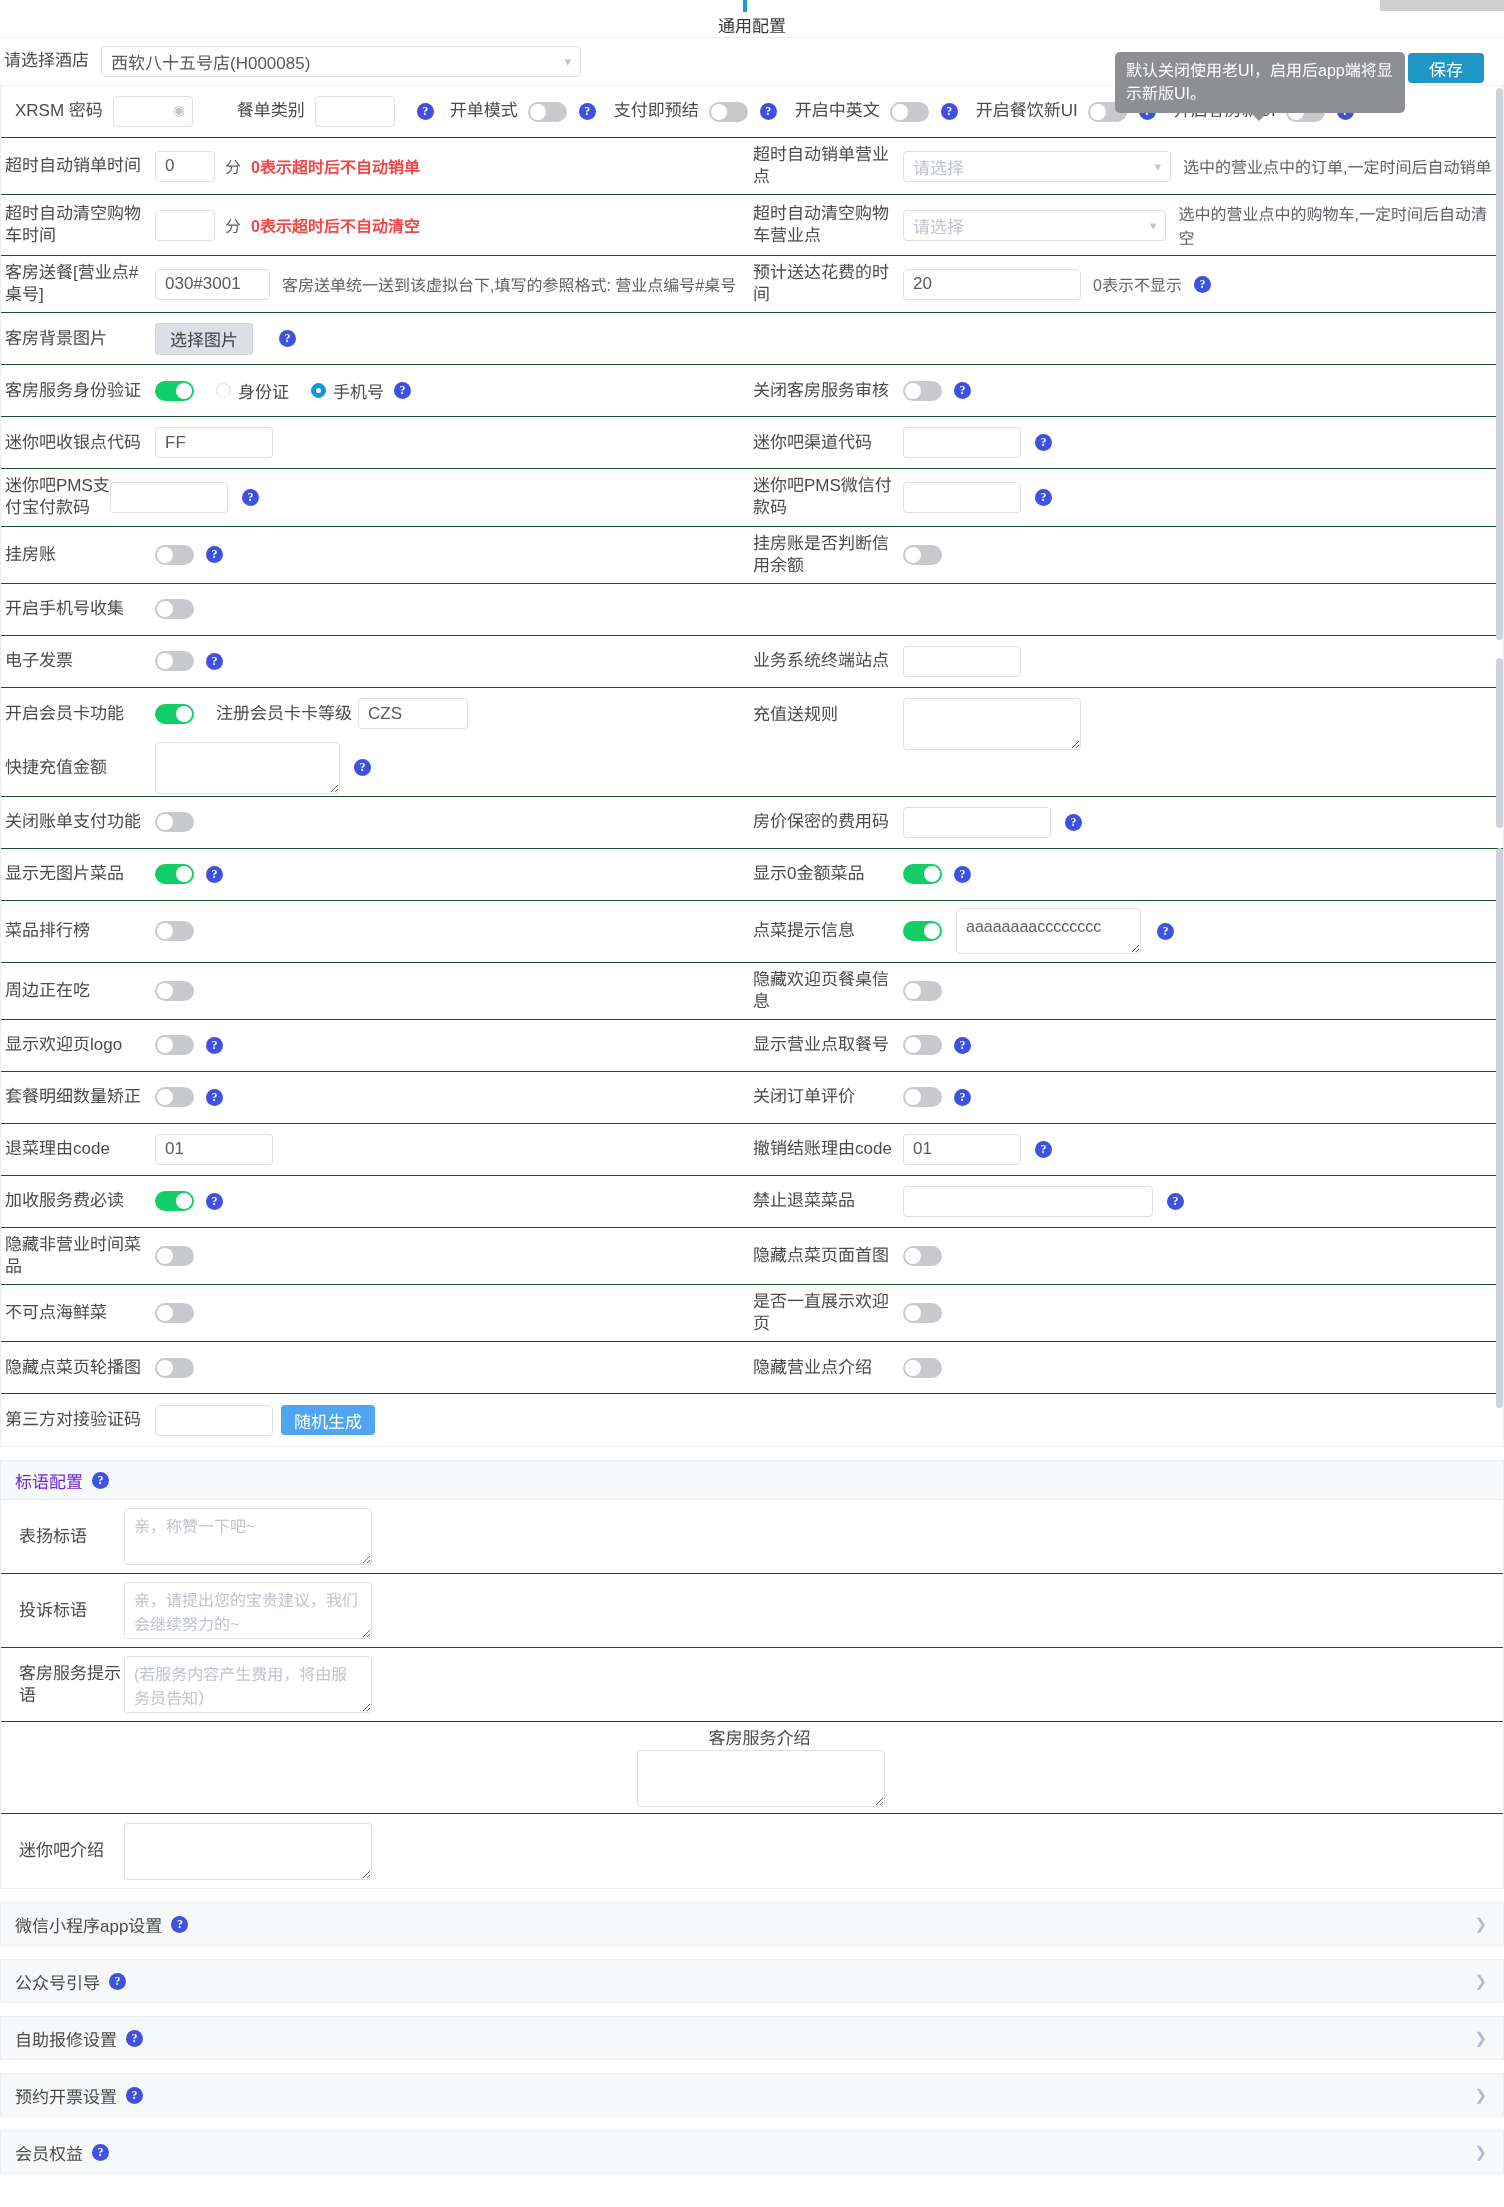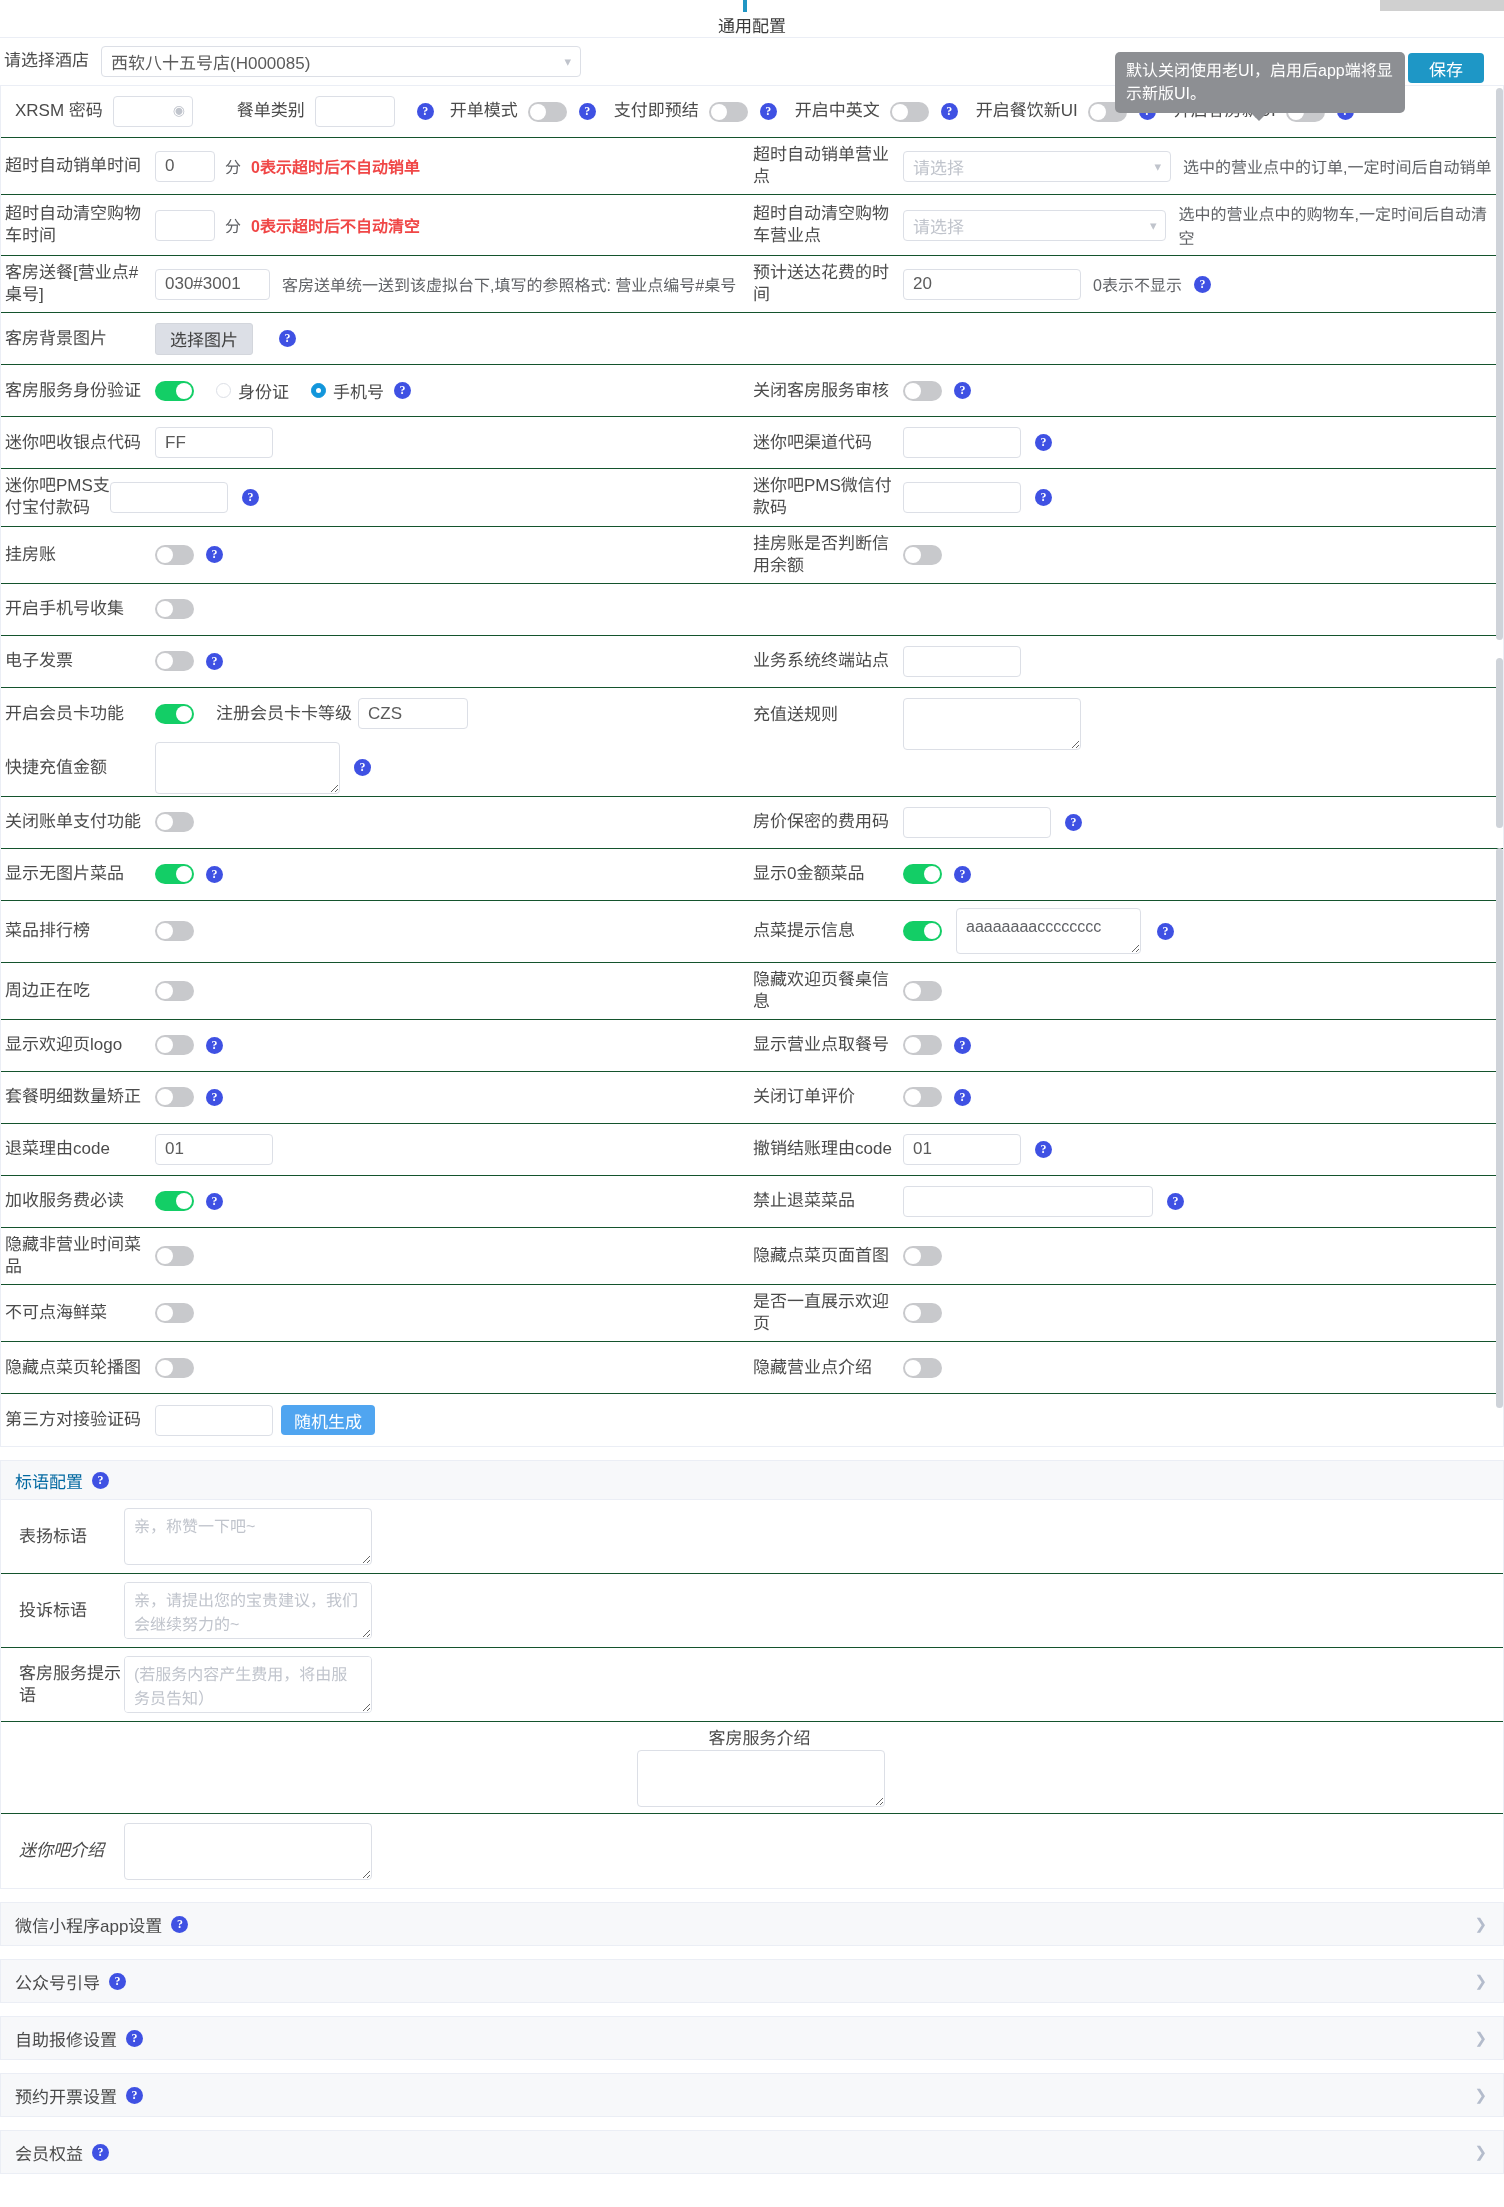--- a/index.html
+++ b/index.html
@@ -190,21 +190,21 @@
 
   
   .band {
     background:#f7f8fa;
     border:1px solid #ebeef5;
     height:40px;
     display:flex; align-items:center;
     padding-left:14px;
     gap:9px;
   }
-  .band .t { font-size:17px; color:#0369a1; }
+  .band .t { font-size:17px; color:#6d28d9; }
 
   .collapse {
     background:#f7f8fa;
     border:1px solid #ebeef5;
     height:44px;
     display:flex; align-items:center;
     padding:0 16px 0 14px;
     gap:9px;
     cursor:pointer;
   }
@@ -605,21 +605,21 @@
       </div>
     </div>
     <div class="row" style="min-height:74px;">
       <div class="cell full" style="padding-left:18px;flex-direction:column;">
         <span class="lbl" style="width:105px;">客房服务介绍</span>
         <textarea class="ta" style="width: 248px; height: 57px;"></textarea>
       </div>
     </div>
     <div class="row" style="min-height:74px;">
       <div class="cell full" style="padding-left:18px;">
-        <span class="lbl" style="width:105px;font-style:italic;">迷你吧介绍</span>
+        <span class="lbl" style="width:105px;">迷你吧介绍</span>
         <textarea class="ta" style="width: 248px; height: 57px;"></textarea>
       </div>
     </div>
   </div>
 
   <div class="gap"></div>
 
   <div>
     <div class="collapse">
       <span class="t">微信小程序app设置</span>

